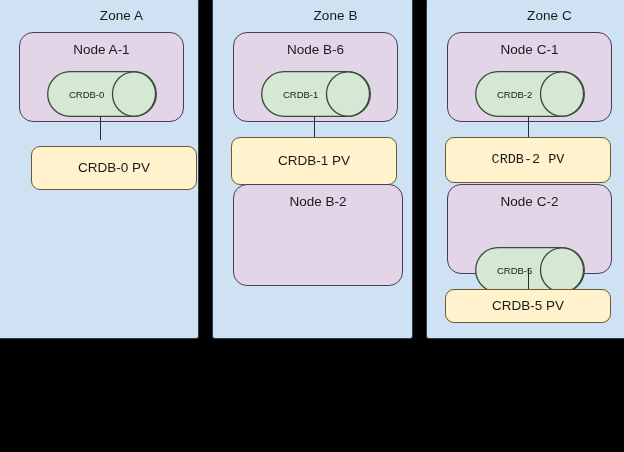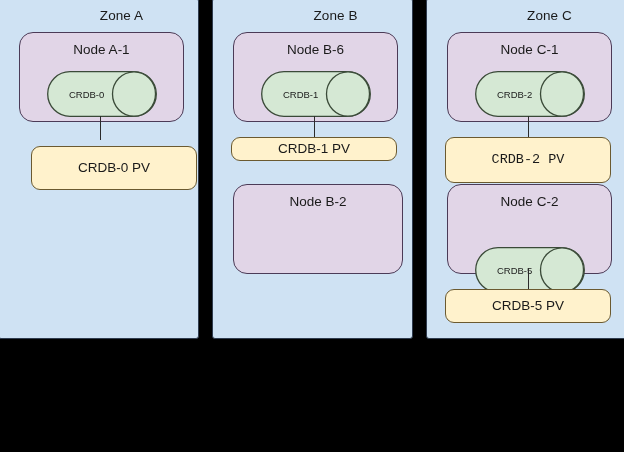--- a/index.html
+++ b/index.html
@@ -143,25 +143,25 @@
         <svg width="110" height="46" viewBox="0 0 110 46">
           <rect x="0.7" y="0.7" width="108.6" height="44.6" rx="22.3" ry="22.3" fill="#d5e8d4" stroke="#3a4a38" stroke-width="1.3"></rect>
           <ellipse cx="87" cy="23" rx="21.5" ry="22.2" fill="#d5e8d4" stroke="#3a4a38" stroke-width="1.3"></ellipse>
         </svg>
         <div class="db-label">CRDB-1</div>
       </div>
     </div>
 
     <div class="connector" style="left:101px; top:117px; height:24px;"></div>
 
-    <div class="pv" style="left:18px; top:138px; width:166px; height:24px;">
+    <div class="pv" style="left:18px; top:138px; width:166px; height:48px;">
       <span class="pv-label">CRDB-1 PV</span>
     </div>
 
-    <div class="node" style="left:20px; top:185px; width:170px; height:90px;">
+    <div class="node" style="left:20px; top:185px; width:170px; height:102px;">
       <div class="node-title">Node B-2</div>
     </div>
   </div>
 
   <div class="zone" style="left:426px; top:-2px; width:201px; height:341px;">
     <div class="zone-title">Zone C</div>
 
     <div class="node" style="left:20px; top:33px; width:165px; height:90px;">
       <div class="node-title">Node C-1</div>
 

